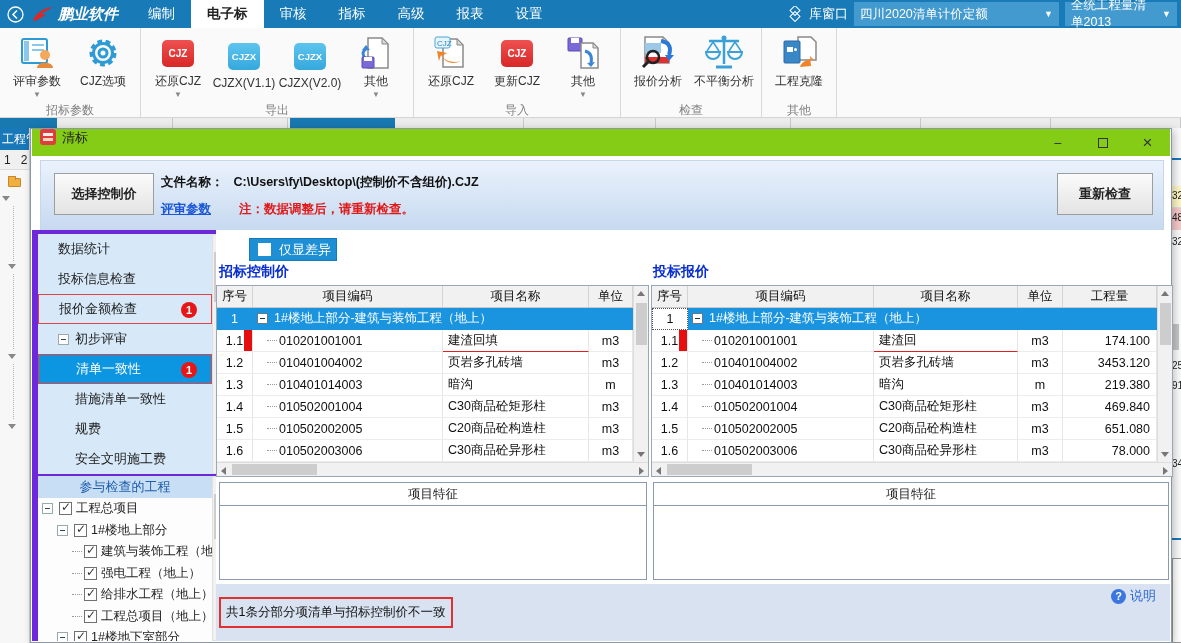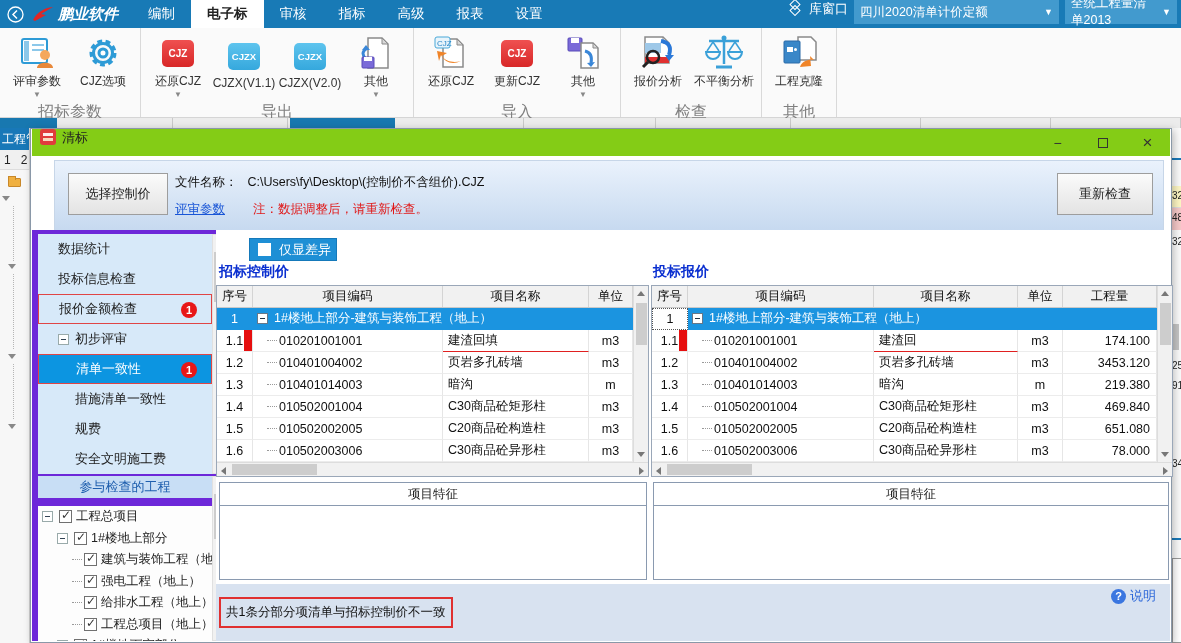--- a/index.html
+++ b/index.html
@@ -4,35 +4,35 @@
 <style>
   * { margin:0; padding:0; box-sizing:border-box; }
   html,body { width:1181px; height:643px; overflow:hidden; font-family:"Liberation Sans","DejaVu Sans",sans-serif; background:#eee; }
 
   
   .topbar { position:absolute; left:0; top:0; width:1181px; height:28px; background:#187ab6; display:flex; align-items:stretch; color:#fff; }
   .backbtn { width:30px; display:flex; align-items:center; justify-content:center; }
   .logo { display:flex; align-items:center; gap:4px; padding:0 14px 0 2px; font-weight:bold; font-style:italic; font-size:15px; }
   .menu-item { padding:0 16px; display:flex; align-items:center; font-size:13.5px; cursor:default; }
   .menu-item.active { background:#fff; color:#222; font-weight:bold; }
-  .topbar-right { margin-left:auto; display:flex; align-items:flex-start; gap:6px; padding-right:4px; }
+  .topbar-right { margin-left:auto; display:flex; align-items:center; gap:6px; padding-right:4px; }
   .lib-label { font-size:13px; }
   .top-dd { background:#429ace; height:24px; display:flex; align-items:center; justify-content:space-between; padding:0 6px; font-size:12.5px; color:#fff; }
   .dd1 { width:205px; } .dd2 { width:112px; }
   .dd-arrow { font-size:9px; margin-left:4px; }
 
   
   .ribbon { position:absolute; left:0; top:28px; width:1181px; height:90px; background:#fafafa; border-bottom:1px solid #d5d5d5; display:flex; }
   .rgroup { display:flex; flex-direction:column; border-right:1px solid #d9d9d9; padding:0 4px; }
   .rbtns { flex:1; display:flex; align-items:flex-end; }
   .rbtn { width:66px; padding-top:5px; display:flex; flex-direction:column; align-items:center; cursor:default; }
   .rbtn .ric { height:40px; display:flex; align-items:center; justify-content:center; }
   .rbtn .rlbl { font-size:12px; color:#333; white-space:nowrap; }
   .rbtn .rarr { font-size:8px; color:#888; height:10px; line-height:10px; }
-  .rgl { text-align:center; font-size:16px; color:#808080; padding:2px 0 3px; }
+  .rgl { text-align:center; font-size:12px; color:#808080; padding:2px 0 3px; }
   .badge-ic { width:32px; height:27px; border-radius:5px; color:#fff; font-weight:bold; display:flex; align-items:center; justify-content:center; }
   .ic-red { background:linear-gradient(#ef5050,#d82727); font-size:10px; }
   .ic-blue { background:linear-gradient(#5ec4ee,#35a8dd); font-size:9.5px; }
 
   
   .substrip { position:absolute; left:0; top:118px; width:1181px; height:10px; background:#ececec; }
   .seg-blue { position:absolute; top:0; height:10px; background:#1878b0; }
   .seg-line { position:absolute; top:0; height:10px; width:1px; background:#c9c9c9; }
 
   
@@ -49,21 +49,21 @@
   
   .dialog { position:absolute; left:30px; top:128px; width:1142px; height:515px; background:#fff; border:1px solid #8a98a8; box-shadow:2px 2px 8px rgba(0,0,0,.25); }
   .dtitle { position:absolute; left:1px; top:0; right:1px; height:27px; background:#84cc16; display:flex; align-items:flex-start; }
   .dapp-ic { width:16px; height:16px; border-radius:3px; background:#e03c3c; margin:0 6px 0 8px; position:relative; }
   .dapp-ic:before { content:""; position:absolute; left:3px; top:4px; width:10px; height:3px; background:#fff; opacity:.9; }
   .dapp-ic:after { content:""; position:absolute; left:3px; top:9px; width:10px; height:3px; background:#ffd; opacity:.8; }
   .dtitle-text { font-size:13px; color:#222; }
   .win-ctrls { margin-left:auto; display:flex; height:100%; }
   .wbtn { width:45px; display:flex; align-items:center; justify-content:center; font-size:14px; color:#333; }
   .wmax { width:10px; height:10px; border:1px solid #333; }
-  .dhead { position:absolute; left:23px; top:31px; right:7px; height:86px; background:linear-gradient(#eaf2fc,#bfd4ed); border:1px solid #c7d6e8; }
+  .dhead { position:absolute; left:9px; top:31px; right:7px; height:86px; background:linear-gradient(#eaf2fc,#bfd4ed); border:1px solid #c7d6e8;font-weight:bold; }
   .btn { background:linear-gradient(#fbfbfb,#e3e3e3); border:1px solid #9d9d9d; font-size:13px; color:#222; display:flex; align-items:center; justify-content:center; }
   .sel-btn { position:absolute; left:13px; top:12px; width:100px; height:42px; }
   .recheck-btn { position:absolute; right:10px; top:12px; width:96px; height:42px; }
   .file-row { position:absolute; left:120px; top:13px; font-size:12.5px; color:#111; display:flex; gap:10px; }
   .param-link { position:absolute; left:120px; top:40px; font-size:12.5px; color:#1a56d6; text-decoration:underline; }
   .note { position:absolute; left:198px; top:40px; font-size:12.5px; color:#e01818; }
 
   .dbody { position:absolute; left:1px; top:101px; right:1px; bottom:1px; background:#6d28d9; }
   
   .sidebar { position:absolute; left:6px; top:4px; width:174px; height:240px; background:#d7e9f9; }
@@ -72,21 +72,21 @@
   .side-item.boxed { border:1px solid #e04545; }
   .side-item.selected { background:#0c95e1; color:#fff; }
   .exp { width:11px; height:11px; border:1px solid #9aa; background:#fff; position:relative; flex:none; margin-right:6px; }
   .exp:before { content:""; position:absolute; left:2px; top:4px; width:5px; height:1px; background:#345; }
   .badge { position:absolute; right:14px; top:7px; width:16px; height:16px; border-radius:50%; background:#e81717; color:#fff; font-size:11px; font-weight:bold; display:flex; align-items:center; justify-content:center; }
   .vscroll { position:absolute; width:15px; background:#f1f1f1; border:1px solid #e0e0e0; display:flex; flex-direction:column; align-items:center; }
   .sthumb { width:11px; background:#cdcdcd; margin-top:2px; }
   .tri-up2 { width:0; height:0; border-left:4px solid transparent; border-right:4px solid transparent; border-bottom:5px solid #777; margin:5px 0; }
   .tri-dn2 { width:0; height:0; border-left:4px solid transparent; border-right:4px solid transparent; border-top:5px solid #777; margin:5px 0; margin-top:auto; }
   .tree-head { position:absolute; left:6px; top:246px; width:174px; height:22px; background:#c8def5; color:#1f5fae; font-size:13px; display:flex; align-items:center; justify-content:center; }
-  .tree { position:absolute; left:6px; top:268px; width:174px; bottom:0; background:#fdfdfd; overflow:hidden;margin-top:8px; }
+  .tree { position:absolute; left:6px; top:268px; width:174px; bottom:0; background:#fdfdfd; overflow:hidden; }
   .tree-row { height:21.5px; display:flex; align-items:center; font-size:12.5px; color:#222; white-space:nowrap; overflow:hidden; }
   .cbx { width:13px; height:13px; border:1px solid #707070; background:#fff; flex:none; margin-right:4px; position:relative; }
   .cbx:before { content:"✓"; position:absolute; left:1px; top:-3px; font-size:12px; color:#333; }
   .conn { display:inline-block; width:10px; border-top:1px dotted #9a9a9a; flex:none; margin-right:2px; }
 
   
   .main { position:absolute; left:184px; right:0; top:0; bottom:0; background:#fff; }
   .toggle { position:absolute; left:33px; top:8px; width:88px; height:23px; background:#1e8fd5; border:1px solid #1579ba; display:flex; align-items:center; gap:8px; padding-left:8px; color:#fff; font-size:13px; }
   .toggle .tbox { width:13px; height:13px; background:#fff; border:1px solid #fff; flex:none; }
   .tbl-title { position:absolute; top:33px; font-size:14px; font-weight:bold; color:#0a2fd0; }

